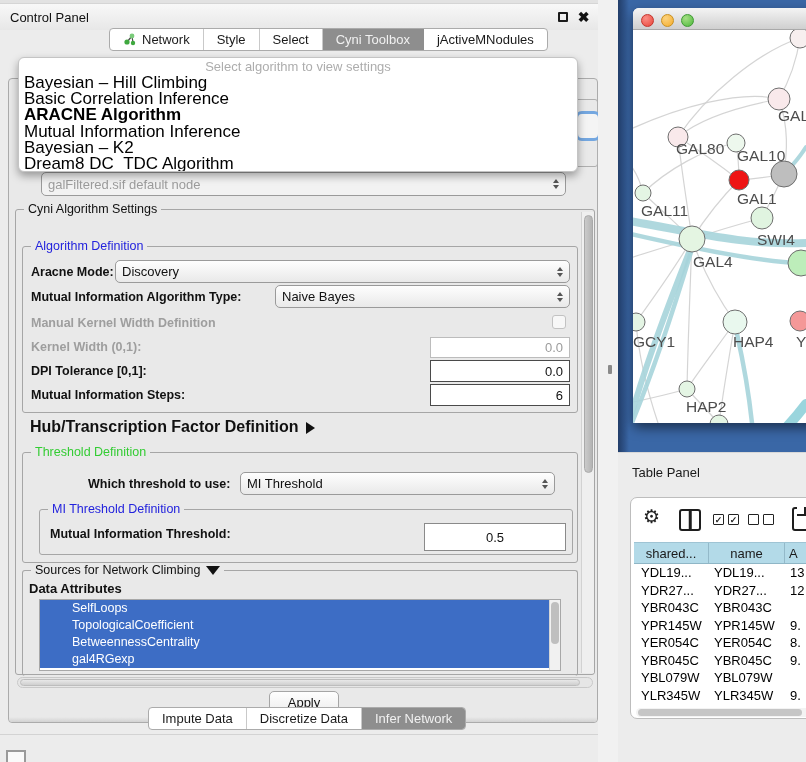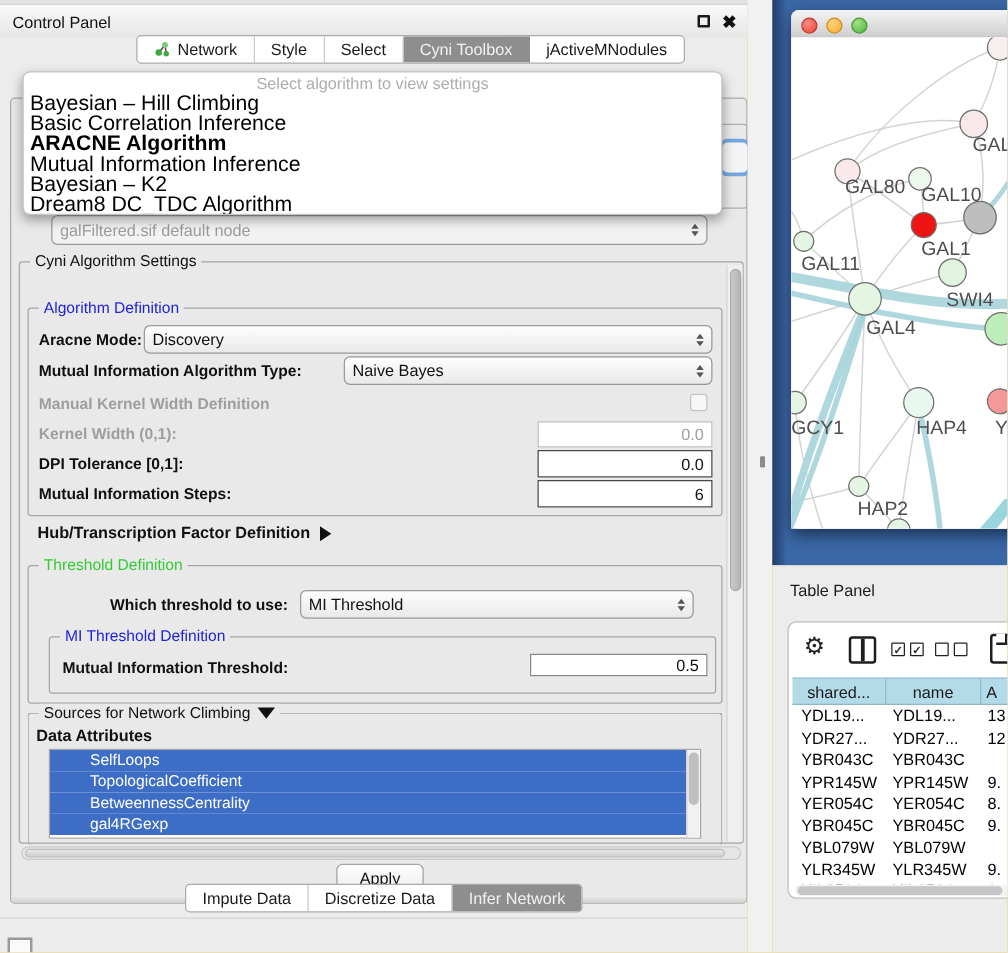--- a/index.html
+++ b/index.html
@@ -227,40 +227,40 @@
           <div class="field" style="left:407px; top:113px; width:140px; height:22px;">
             <span>0.0</span>
           </div>
 
           <span class="lbl" style="left:8px; top:141px;">Mutual Information Steps:</span>
           <div class="field" style="left:407px; top:137px; width:140px; height:22px;">
             <span>6</span>
           </div>
         </div>
 
-        <span class="lbl" style="left:14px; top:208px; font-size:13px;">
+        <span class="lbl" style="left:14px; top:208px; font-size:16px;">
           <span>Hub/Transcription Factor Definition</span><span class="tri-right"></span>
         </span>
 
         <div class="gbox" style="left:6px; top:242px; width:556px; height:111px;">
           <span class="gtitle green">Threshold Definition</span>
 
           <span class="lbl" style="left:65px; top:24px;">Which threshold to use:</span>
           <div class="combo" style="left:217px; top:19px; width:315px; height:23px;">
             <span class="cval">MI Threshold</span>
             <span class="arrows">
                 <span class="up"></span>
                 <span class="dn"></span>
               </span>
           </div>
 
           <div class="gbox" style="left:16px; top:56px; width:534px; height:46px;">
             <span class="gtitle blue">MI Threshold Definition</span>
             <span class="lbl" style="left:10px; top:17px;">Mutual Information Threshold:</span>
-            <div class="field" style="left:384px; top:13px; width:142px; height:18px; border-width:1px; border-color:#8a8a8a;">
+            <div class="field" style="left:384px; top:13px; width:142px; height:28px; border-width:1px; border-color:#8a8a8a;justify-content:center;">
               <span>0.5</span>
             </div>
           </div>
         </div>
 
         <div class="gbox" style="left:6px; top:360px; width:556px; height:106px; border-bottom:none;">
           <span class="gtitle plain">
             <span>Sources for Network Climbing</span><span class="tri-down"></span>
           </span>
           <span class="lbl" style="left:6px; top:10px; font-size:13px;">Data Attributes</span>

